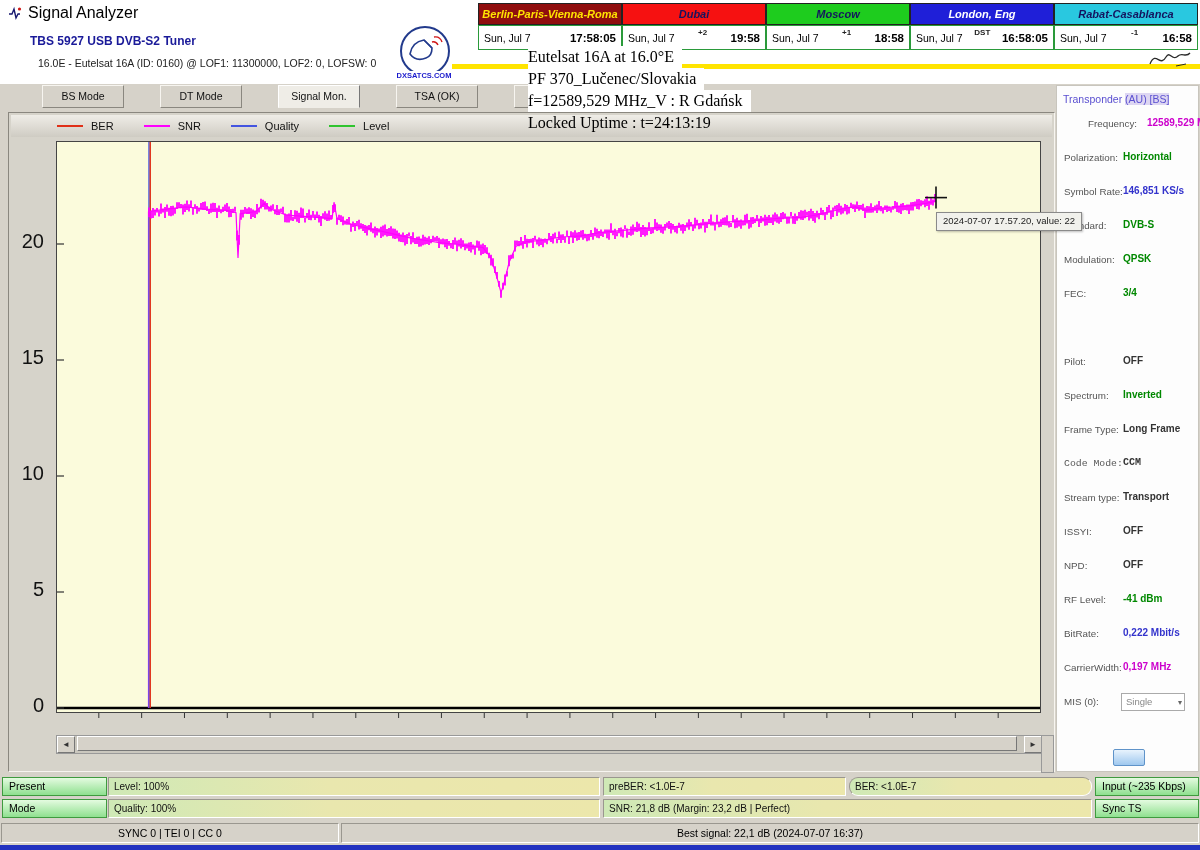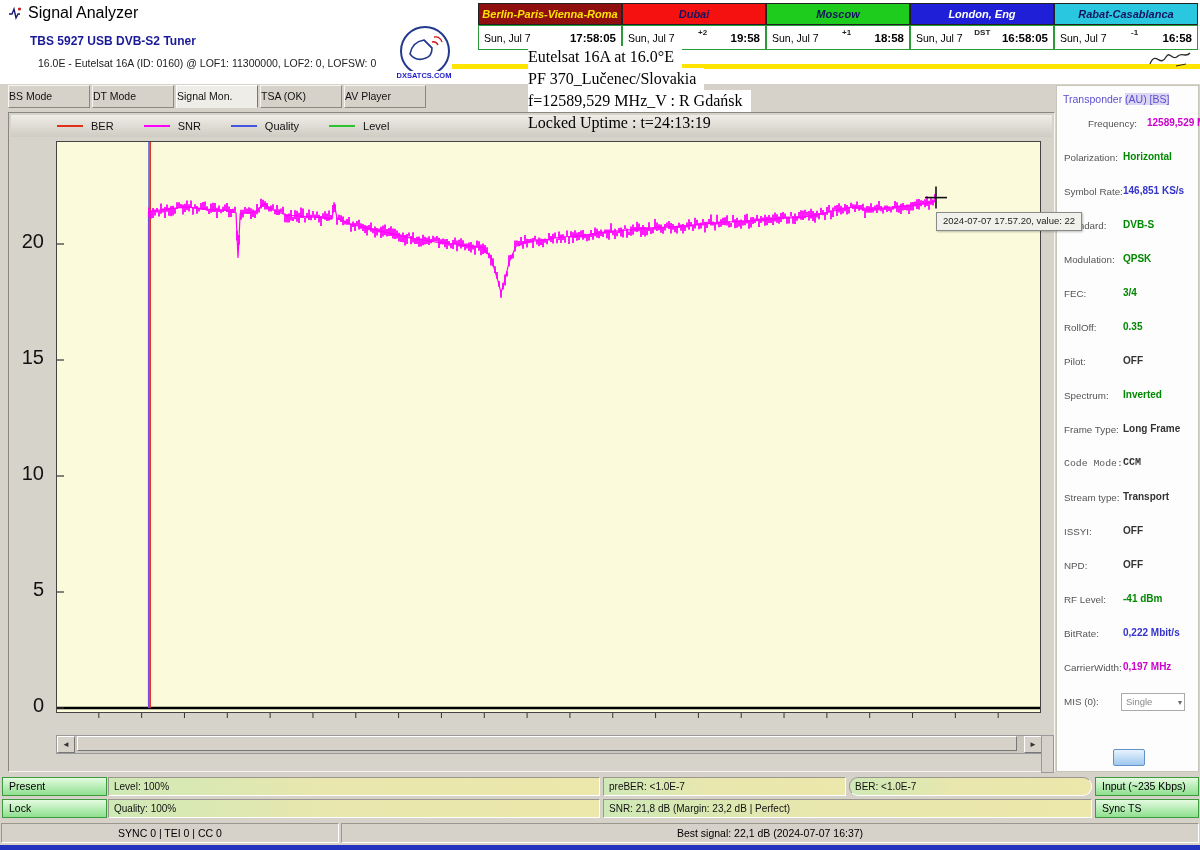--- a/index.html
+++ b/index.html
@@ -21,22 +21,22 @@
   #logo{position:absolute;left:398px;top:26px;width:54px;height:56px;}
   #logo-circle{position:absolute;left:2px;top:0;width:46px;height:46px;border-radius:50%;border:2px solid #223a8c;background:#fff;}
   #logo-text{position:absolute;left:-6px;top:45px;width:64px;text-align:center;font-size:7.5px;font-weight:bold;color:#1a1acc;background:#fff;border-radius:6px;}
   #yellow-line{position:absolute;left:452px;top:64px;width:748px;height:5px;background:#ffe400;}
   #overlay{position:absolute;left:528px;top:46px;z-index:30;font-family:"Liberation Serif",serif;font-size:16px;line-height:22px;color:#000;}
   #overlay span{display:table;background:#fff;padding-right:8px;}
   #overlay span.no-bg{background:transparent;}
   #signature{position:absolute;left:1148px;top:48px;}
   
   #tabs{position:absolute;left:8px;top:85px;display:flex;gap:2px;z-index:5;}
-  .tab{width:80px;height:21px;font-size:10.5px;text-align:left;line-height:20px;background:#d6d2c9;
-       border:1px solid;border-color:#f7f5f0 #8a877f #8a877f #f7f5f0;color:#111;cursor:default;}
+  .tab{width:80px;height:21px;font-size:10.5px;text-align:center;line-height:20px;background:#d6d2c9;
+       border:1px solid;border-color:#f7f5f0 #8a877f #8a877f #f7f5f0;color:#111;cursor:default;margin-left:34px;}
   .tab.active{background:#efede7;border-color:#ffffff #777 #efede7 #ffffff;}
   
   #chart-panel{position:absolute;left:8px;top:112px;width:1045px;height:658px;background:#d6d3ca;
        border:1px solid;border-color:#8a877f #f7f5f0 #f7f5f0 #8a877f;}
   #legend{position:absolute;left:2px;top:2px;right:2px;height:22px;background:linear-gradient(#efede7,#cfccc3);
        display:flex;align-items:center;padding-left:46px;gap:30px;}
   .leg-item{display:flex;align-items:center;gap:8px;font-size:11px;color:#111;}
   .leg-line{width:26px;height:0;border-top:2px solid #000;}
   #plot-svg{position:absolute;left:47px;top:28px;}
   .ylab{position:absolute;left:14px;width:30px;text-align:right;font-size:20px;color:#111;}
@@ -264,24 +264,20 @@
         <span class="tr-value" style="color: rgb(0, 136, 0);">DVB-S</span>
       </div>
       <div class="tr-row" style="top: 136px;">
         <span class="tr-label">Modulation:</span>
         <span class="tr-value" style="color: rgb(0, 136, 0);">QPSK</span>
       </div>
       <div class="tr-row" style="top: 170px;">
         <span class="tr-label">FEC:</span>
         <span class="tr-value" style="color: rgb(0, 136, 0);">3/4</span>
       </div>
-      <div class="tr-row" style="top: 204px;">
-        <span class="tr-label">RollOff:</span>
-        <span class="tr-value" style="color: rgb(0, 136, 0);">0.35</span>
-      </div>
       <div class="tr-row" style="top: 238px;">
         <span class="tr-label">Pilot:</span>
         <span class="tr-value" style="color: rgb(51, 51, 51);">OFF</span>
       </div>
       <div class="tr-row" style="top: 272px;">
         <span class="tr-label">Spectrum:</span>
         <span class="tr-value" style="color: rgb(0, 136, 0);">Inverted</span>
       </div>
       <div class="tr-row" style="top: 306px;">
         <span class="tr-label">Frame Type:</span>
@@ -322,21 +318,21 @@
     </div>
   <div id="panel-btn"></div>
 </div>
 
 <div class="ind" id="ind-present">Present</div>
 <div class="meter" id="meter-level">Level: 100%</div>
 <div class="meter" id="meter-preber">preBER: &lt;1.0E-7</div>
 <div class="meter" id="meter-ber">BER: &lt;1.0E-7</div>
 <div class="ind" id="ind-input">Input (~235 Kbps)</div>
 
-<div class="ind" id="ind-lock">Lock</div>
+<div class="ind" id="ind-lock">Mode</div>
 <div class="meter" id="meter-quality">Quality: 100%</div>
 <div class="meter" id="meter-snr">SNR: 21,8 dB (Margin: 23,2 dB | Perfect)</div>
 <div class="ind" id="ind-sync">Sync TS</div>
 
 <div id="statusline">
   <div class="sl-seg" id="sl-1">SYNC 0 | TEI 0 | CC 0</div>
   <div class="sl-seg" id="sl-2">Best signal: 22,1 dB (2024-07-07 16:37)</div>
 </div>
 
 <div id="bottom-strip"></div>

